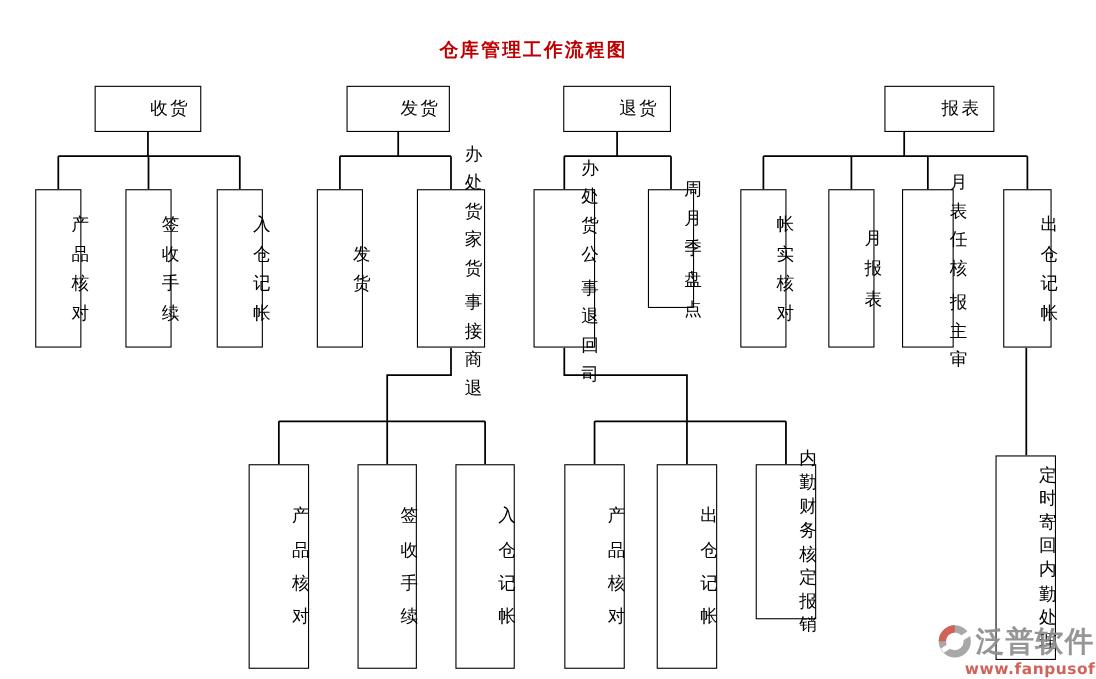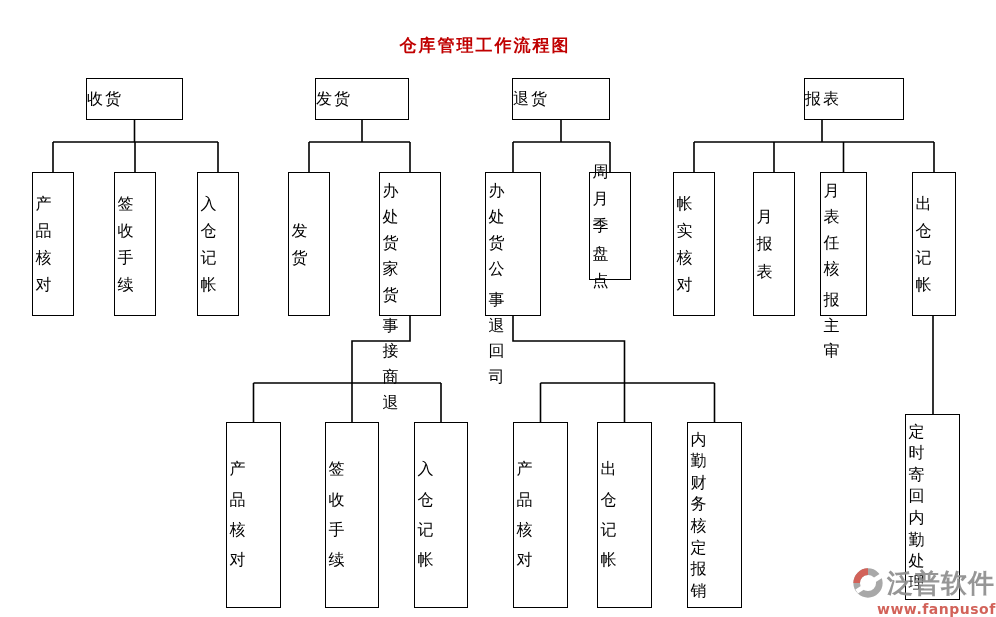--- a/index.html
+++ b/index.html
@@ -7,21 +7,21 @@
     position:relative;width:996px;height:617px;background:#fff;overflow:hidden;
     font-family:"DejaVu Sans",sans-serif;color:#000;
   }
   .title{
     position:absolute;left:0;top:34px;width:970px;text-align:center;
     font-size:17px;font-weight:bold;color:#c00000;letter-spacing:2px;
   }
   .connectors{position:absolute;left:0;top:0;pointer-events:none;}
   .box{
     position:absolute;border:1.5px solid #000;background:#fff;box-sizing:border-box;
-    display:flex;align-items:center;
+    display:flex;justify-content:center;align-items:center;padding-left:40px;
   }
   .hlabel{font-size:16px;letter-spacing:2px;}
   .vt{
     width:1.3em;word-break:break-all;text-align:center;
     font-size:16px;line-height:1.7;
   }
   .cols{align-items:flex-start;padding-top:5px;gap:5px;flex-direction:column;}
   .cols .vt{line-height:1.62;}
   .l3 .vt{line-height:1.9;}
   .l3t .vt{line-height:1.35;}
@@ -117,21 +117,21 @@
   <div class="box l3" style="left:414px;top:422px;width:54px;height:186px">
     <div class="vt">入仓　记帐</div>
   </div>
 
   <div class="box l3" style="left:513px;top:422px;width:55px;height:186px">
     <div class="vt">产品核对</div>
   </div>
   <div class="box l3" style="left:597px;top:422px;width:55px;height:186px">
     <div class="vt">出仓　记帐</div>
   </div>
-  <div class="box l3t" style="left:687px;top:422px;width:55px;height:186px">
+  <div class="box l3t" style="left:687px;top:422px;width:55px;height:141px">
     <div class="vt">内勤财务核定报销</div>
   </div>
 
   <div class="box l3t" style="left:905px;top:414px;width:55px;height:186px">
     <div class="vt">定时寄回内勤处理</div>
   </div>
 
   <div class="watermark">
     <div class="wm-row">
       <span>

